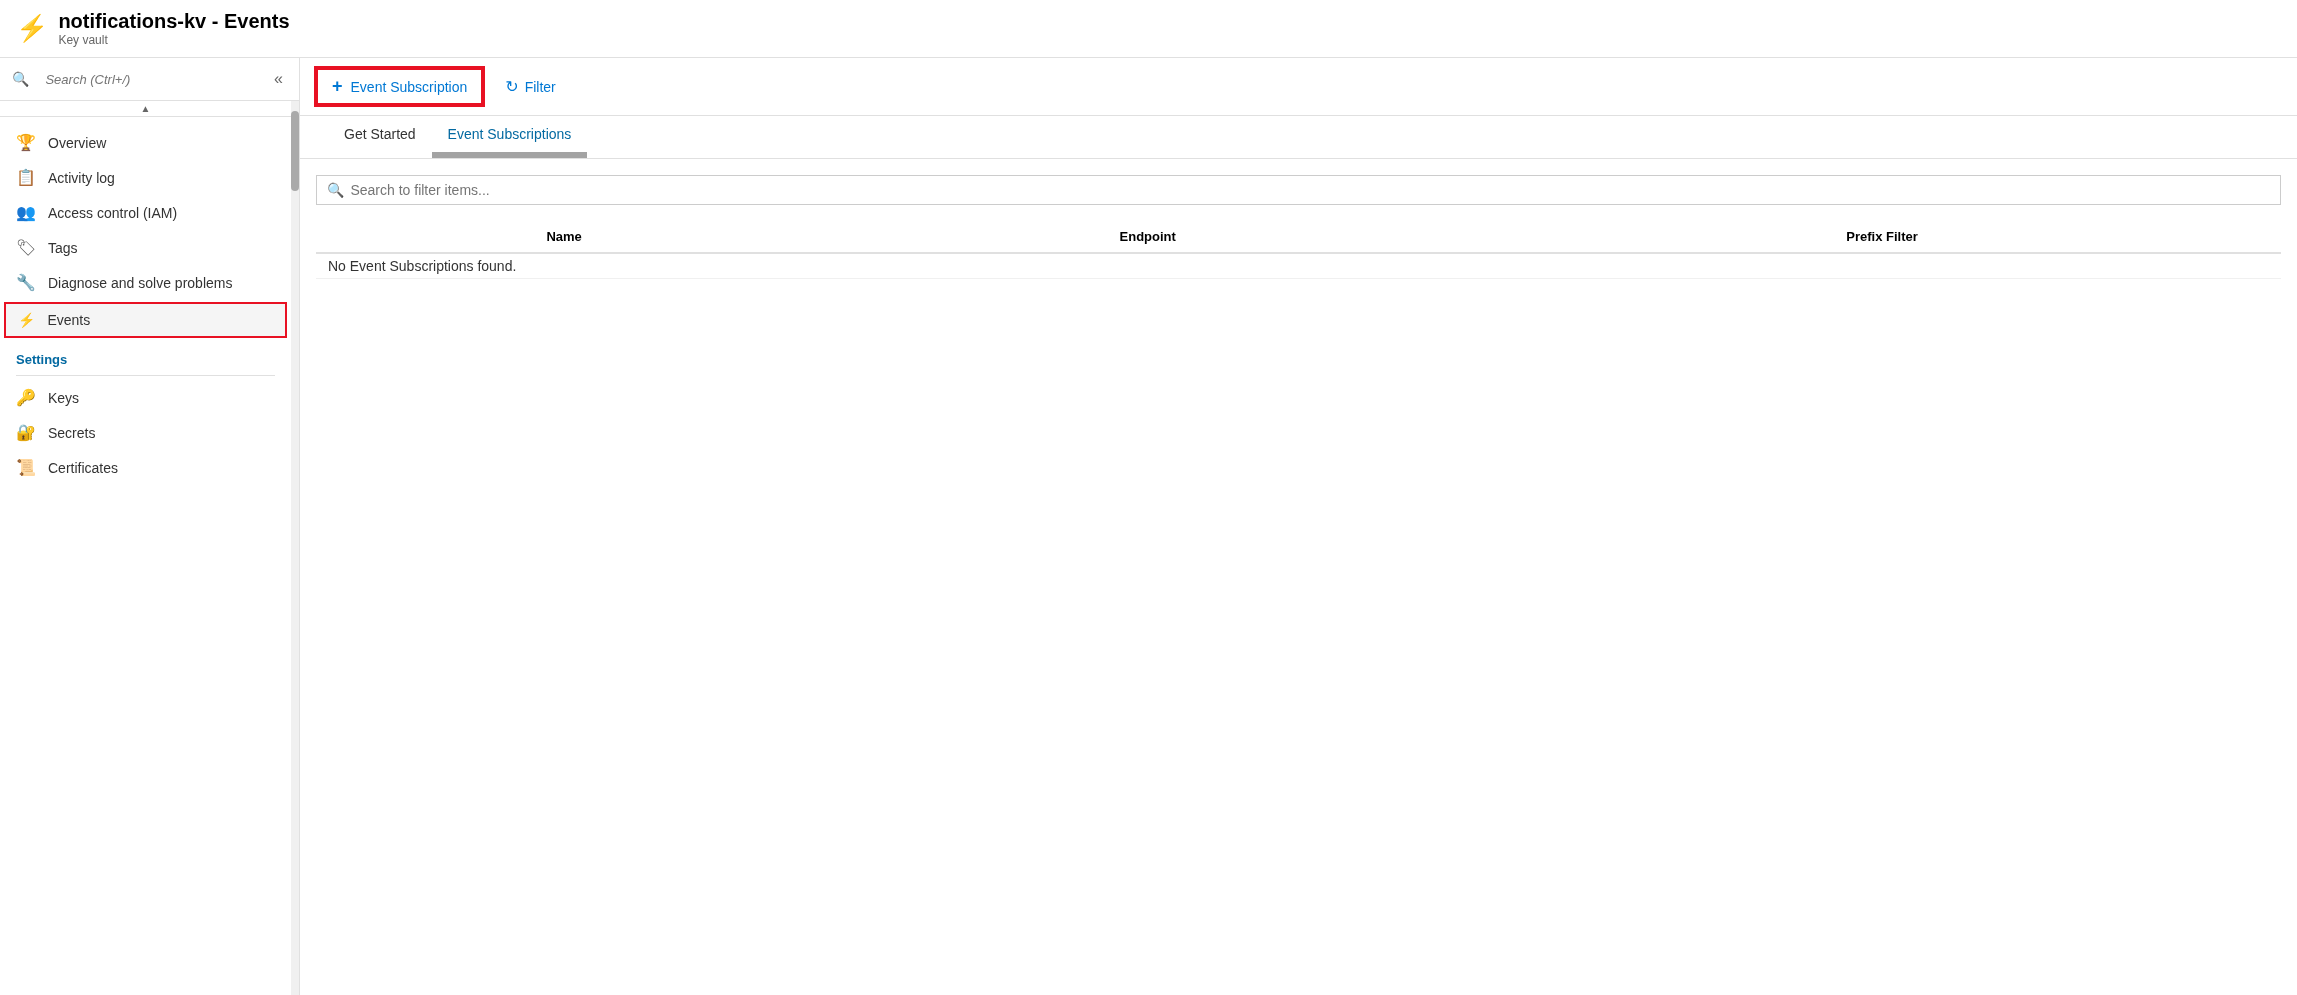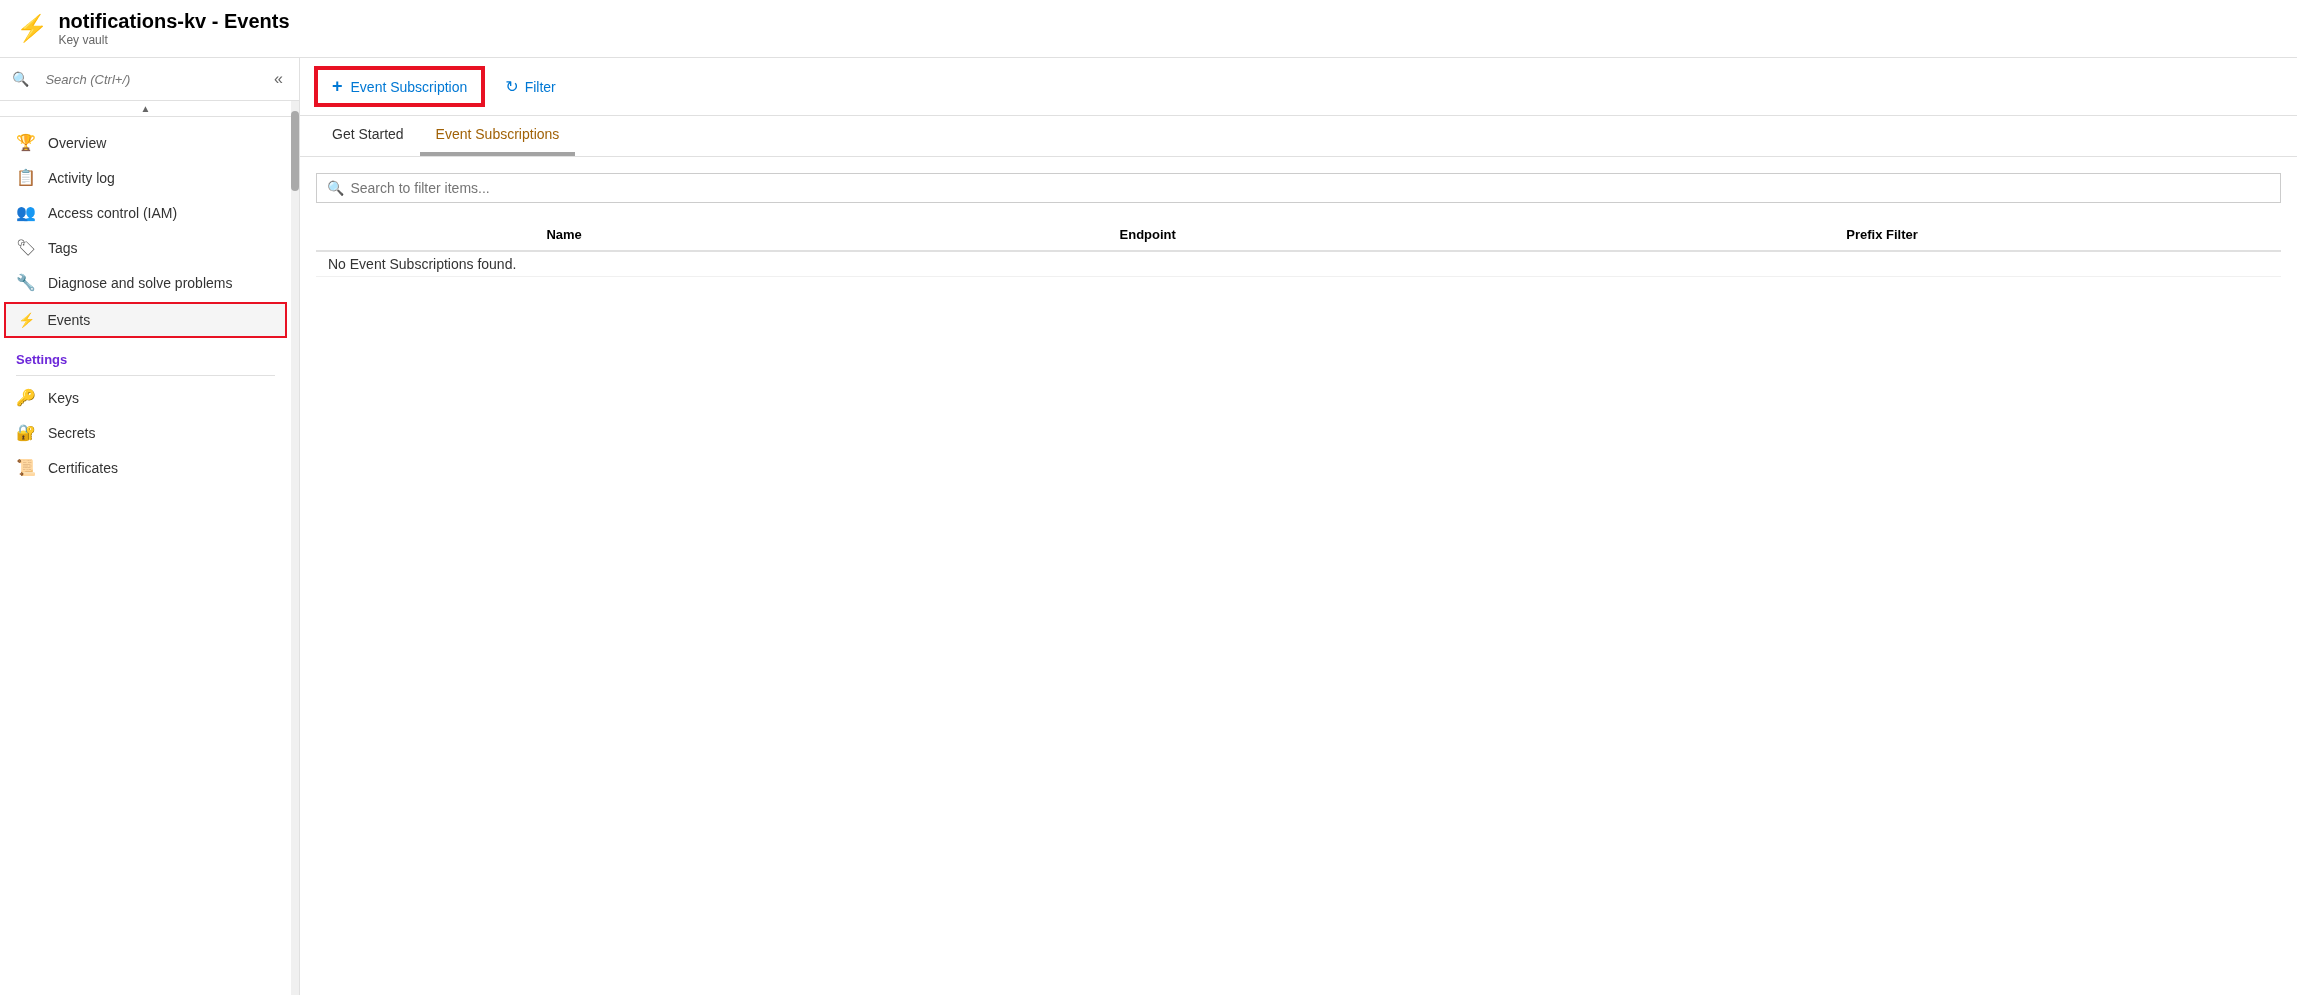--- a/index.html
+++ b/index.html
@@ -17,35 +17,35 @@
     
     .sidebar { width: 300px; min-width: 300px; border-right: 1px solid #e0e0e0; display: flex; flex-direction: column; background: #fff; overflow-y: auto; }
     .sidebar-search { padding: 8px 12px; border-bottom: 1px solid #e0e0e0; display: flex; align-items: center; gap: 6px; }
     .sidebar-search input { border: 1px solid #ccc; padding: 5px 10px; width: 100%; font-size: 13px; color: #999; font-style: italic; outline: none; }
     .collapse-btn { border: none; background: none; cursor: pointer; font-size: 16px; color: #666; padding: 4px; }
 
     .sidebar-nav { flex: 1; padding: 8px 0; }
     .nav-item { display: flex; align-items: center; padding: 8px 16px; cursor: pointer; gap: 12px; font-size: 14px; color: #333; }
     .nav-item .nav-icon { width: 20px; text-align: center; font-size: 16px; }
 
-    .sidebar-section-title { padding: 12px 12px 4px 16px; font-weight: 700; font-size: 13px; color: #6d28d9; }
+    .sidebar-section-title { padding: 12px 12px 4px 16px; font-weight: 700; font-size: 13px; color: #0369a1; }
     .sidebar-divider { border: none; border-top: 1px solid #e0e0e0; margin: 4px 16px; }
 
     
     .main { flex: 1; display: flex; flex-direction: column; overflow: hidden; }
 
     
     .toolbar { display: flex; align-items: center; padding: 10px 16px; border-bottom: 1px solid #e0e0e0; gap: 8px; }
     .btn-primary { display: flex; align-items: center; gap: 6px; padding: 6px 14px; border: 2px solid #e81123; background: #fff; color: #0078d4; cursor: pointer; font-size: 14px; font-weight: 500; outline: 2px solid #e81123; }
     .btn-secondary { display: flex; align-items: center; gap: 6px; padding: 6px 14px; border: none; background: none; color: #0078d4; cursor: pointer; font-size: 14px; }
 
     
-    .tabs { display: flex; border-bottom: 1px solid #e0e0e0; padding: 0 16px; }
+    .tabs { display: flex; border-bottom: 1px solid #e0e0e0; padding: 0 28px; }
     .tab { padding: 10px 16px; cursor: pointer; font-size: 14px; color: #333; border-bottom: 2px solid transparent; }
-    .tab.active { color: #a16207; border-bottom: 4px solid #a3a3a3; }
+    .tab.active { color: #0369a1; border-bottom: 6px solid #a3a3a3; }
 
     
     .content { flex: 1; padding: 16px; overflow-y: auto; }
     .search-bar { display: flex; align-items: center; border: 1px solid #ccc; padding: 6px 10px; gap: 6px; margin-bottom: 16px; width: 100%; }
     .search-bar input { border: none; outline: none; font-size: 14px; color: #666; flex: 1; }
 
     
     .table { width: 100%; border-collapse: collapse; }
     .table th { text-align: center; padding: 8px 12px; font-weight: 700; font-size: 13px; color: #000; border-bottom: 1px solid #e0e0e0; }
     .table td { padding: 4px 12px; font-size: 14px; color: #333; border-bottom: 1px solid #f0f0f0; }

